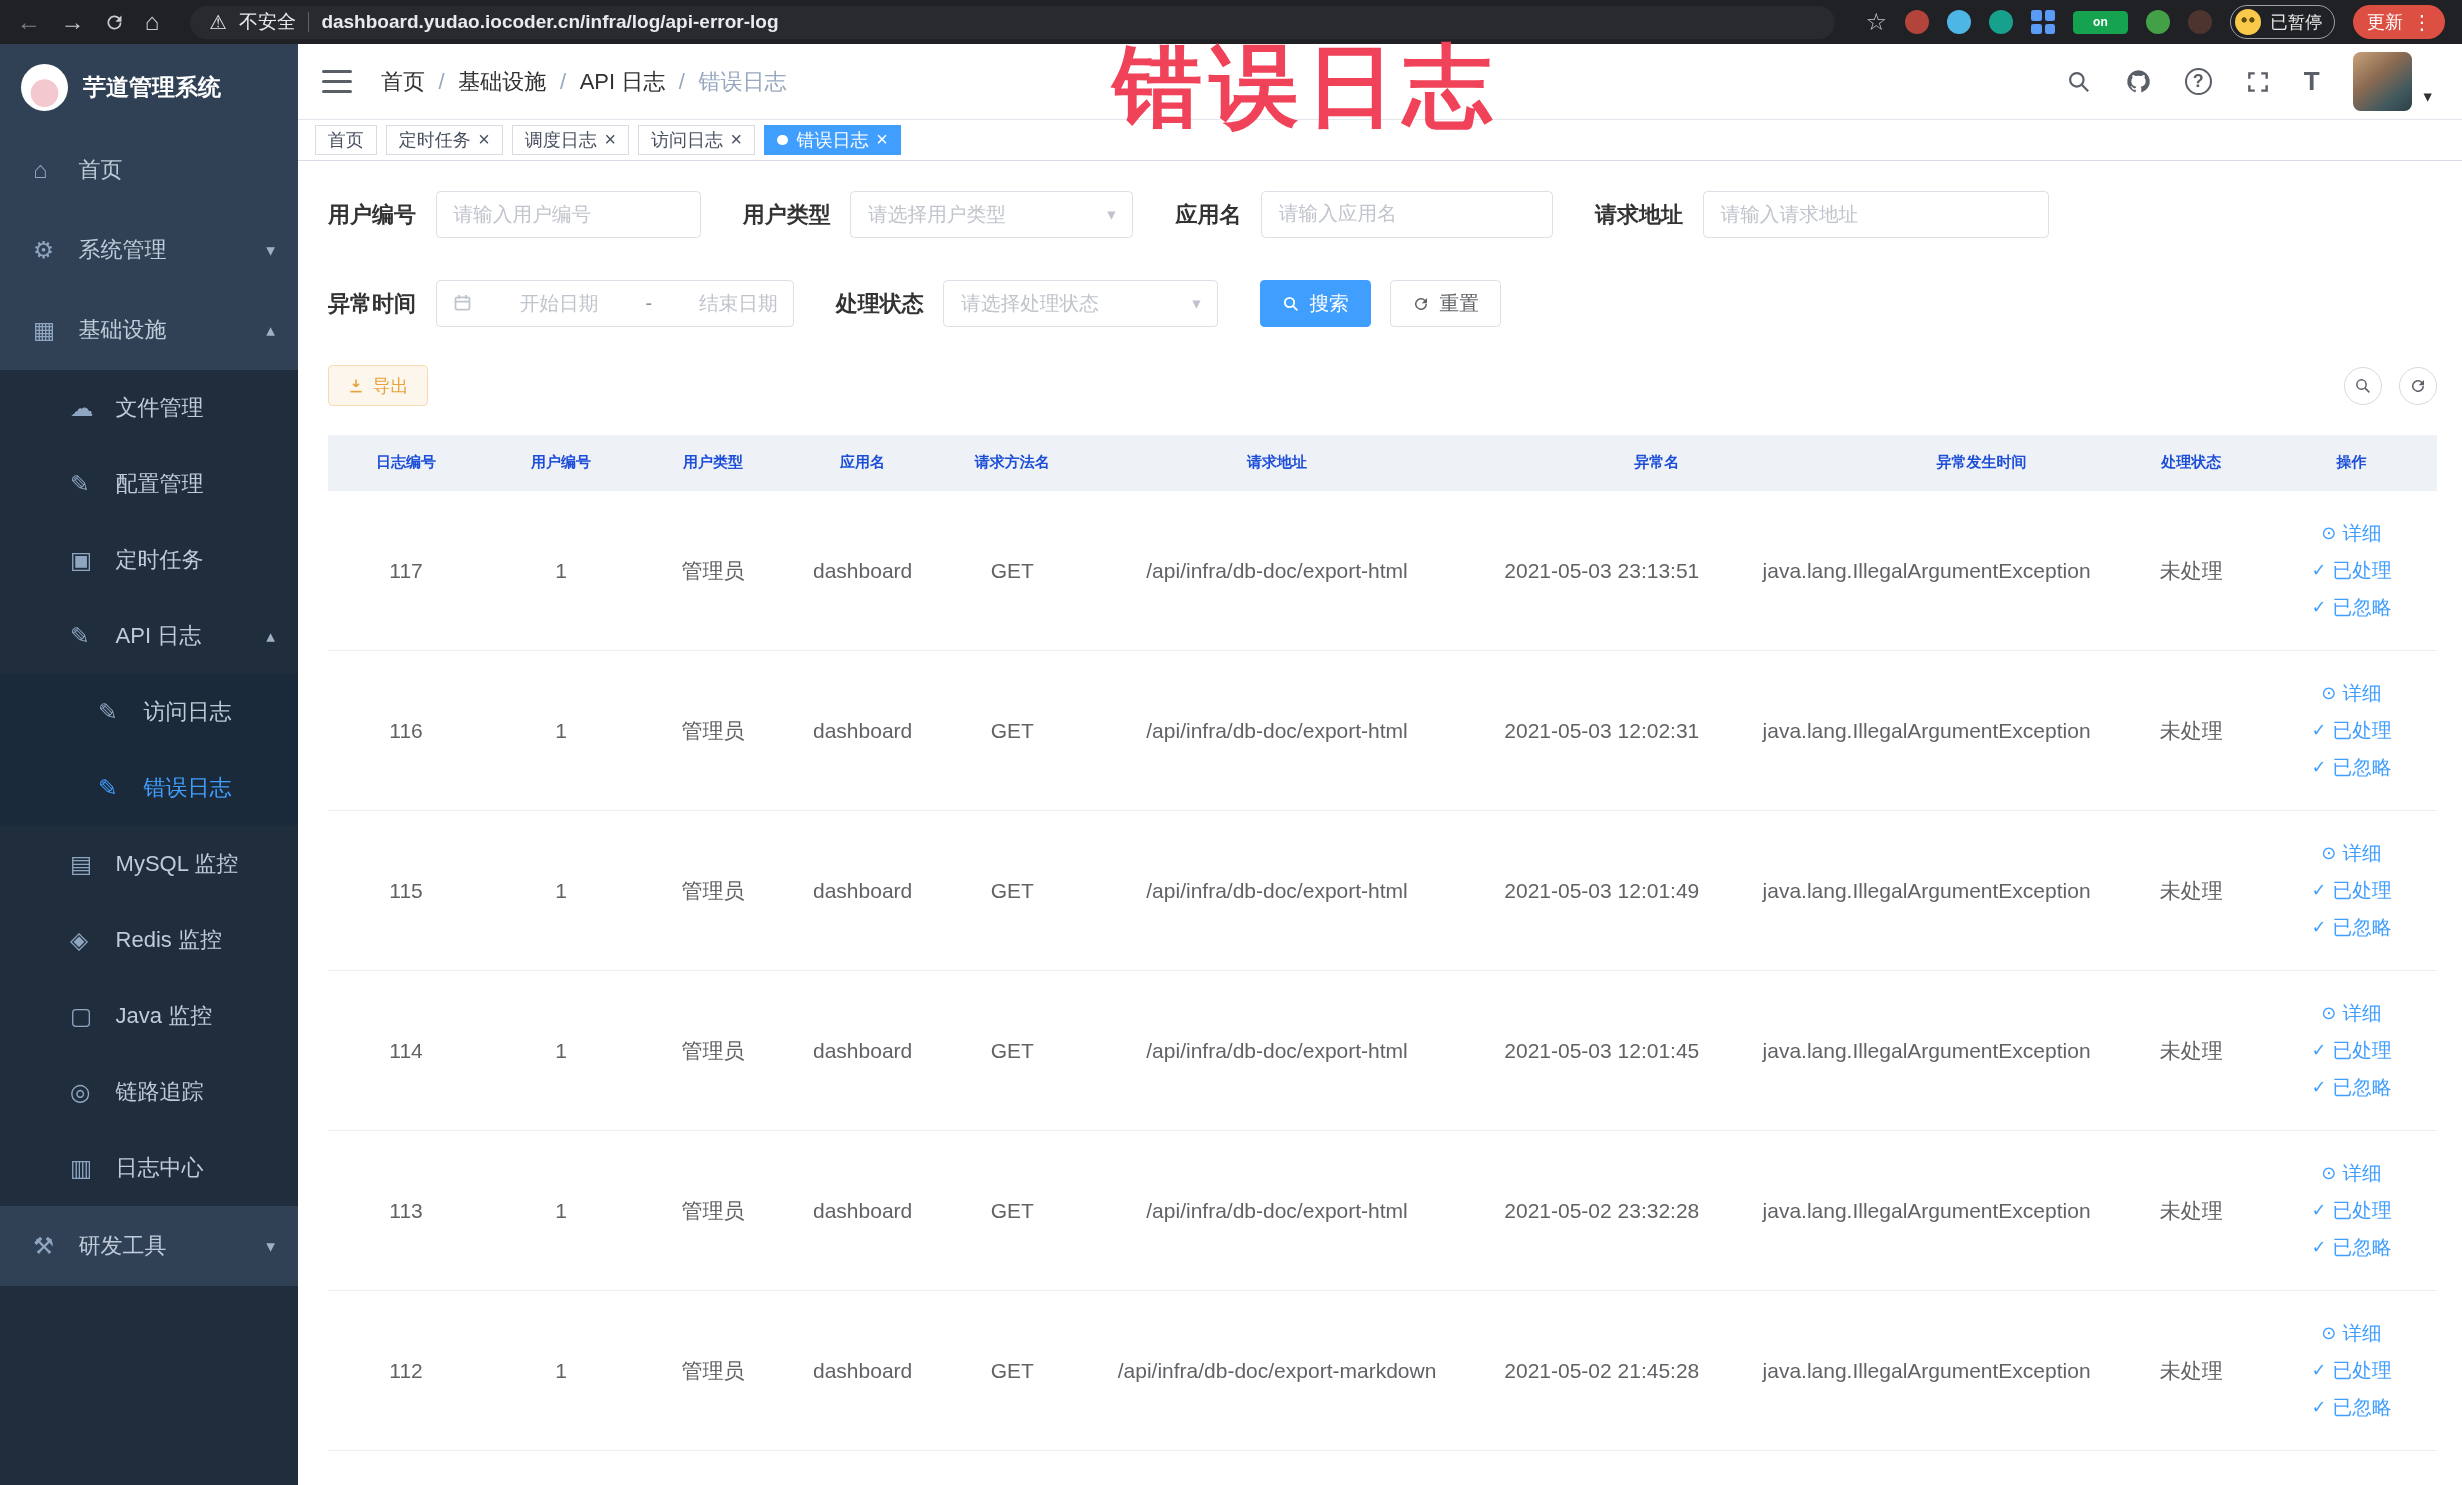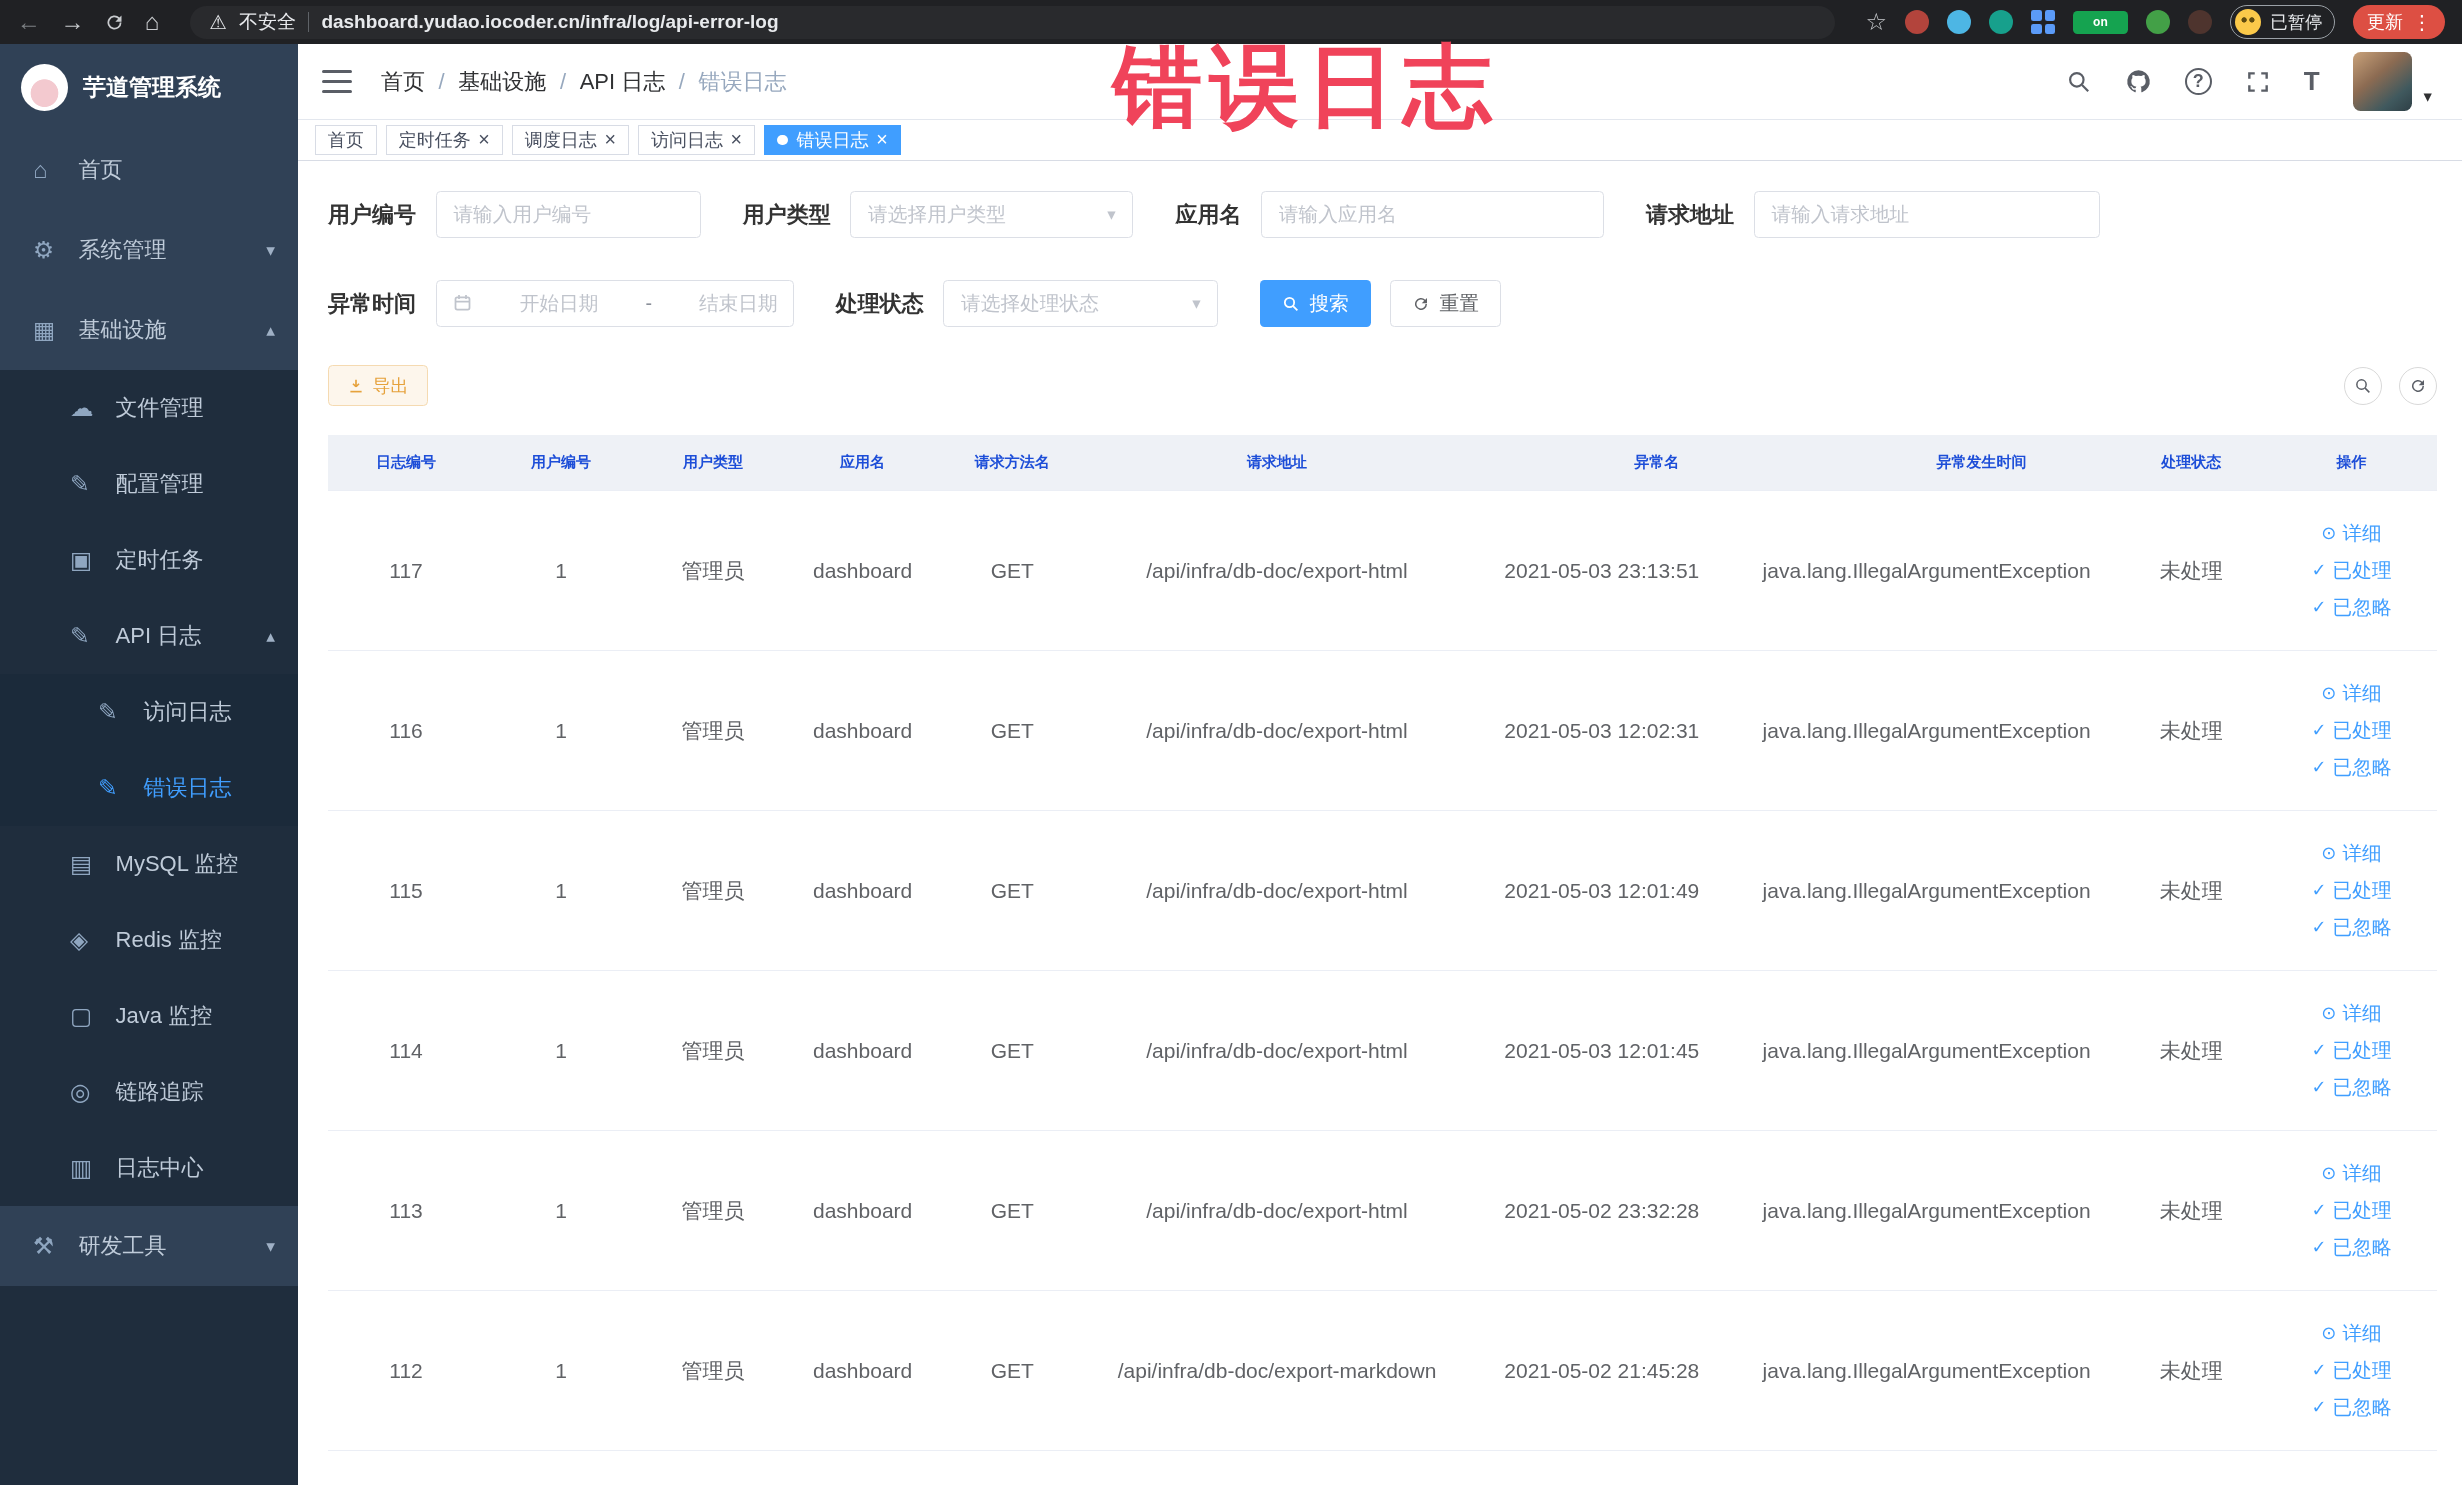--- a/index.html
+++ b/index.html
@@ -77,21 +77,21 @@
 
   
   .content { flex:1; padding:30px 25px 8px 30px; background:#fff; overflow:hidden; }
   .frow { display:flex; align-items:center; }
   .frow1 { margin-bottom:42px; }
   .frow2 { margin-bottom:38px; }
   .fitem { display:flex; align-items:center; margin-right:42px; }
   .flabel { font-size:22px; font-weight:700; color:#333; margin-right:19.7px; white-space:nowrap; }
   .finput { height:47px; border:0.8px solid #dcdfe6; border-radius:4.5px; padding:0 16.7px; font-size:19.7px; color:#606266; outline:none; background:#fff; }
   .finput::placeholder { color:#c0c4cc; }
-  .w350{width:265px;} .w374{width:283px;} .w386{width:343px;} .w384{width:346px;} .w363{width:275px;} .w473{width:358px;}
+  .w350{width:265px;} .w374{width:283px;} .w386{width:292px;font-family:Liberation Mono, monospace;} .w384{width:346px;} .w363{width:275px;} .w473{width:358px;}
   .fselect { height:47px; border:0.8px solid #dcdfe6; border-radius:4.5px; padding:0 16.7px; display:flex; align-items:center; justify-content:space-between; cursor:pointer; background:#fff; }
   .fselect .ph { color:#c0c4cc; font-size:19.7px; white-space:nowrap; }
   .sel-arrow { color:#c0c4cc; font-size:16.7px; margin-left:10.6px; }
   .fdate { height:47px; border:0.8px solid #dcdfe6; border-radius:4.5px; padding:0 15px; display:flex; align-items:center; justify-content:space-between; cursor:pointer; background:#fff; color:#c0c4cc; }
   .fdate .ph { font-size:19.7px; white-space:nowrap; }
   .fdate .dsep { color:#8a8f99; font-size:19.7px; }
   .cal-ic { color:#c0c4cc; flex-shrink:0; }
   .btn { height:47px; display:inline-flex; align-items:center; gap:9px; padding:0 21px; border-radius:4.5px; font-size:19.7px; cursor:pointer; border:0.8px solid transparent; }
   .btn-primary { background:#409eff; color:#fff; margin-right:19.7px; }
   .btn-plain { background:#fff; border-color:#dcdfe6; color:#606266; }

